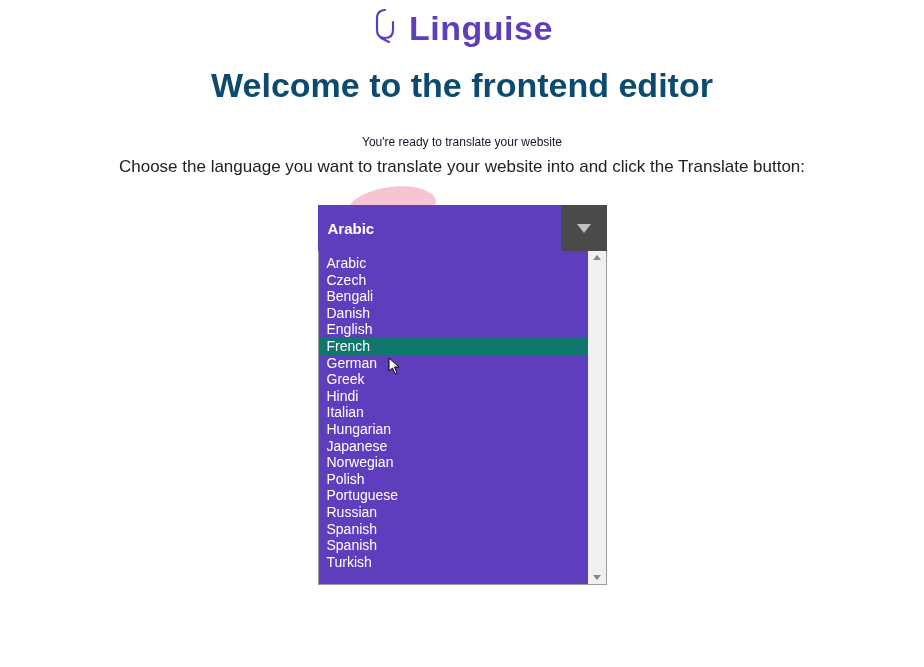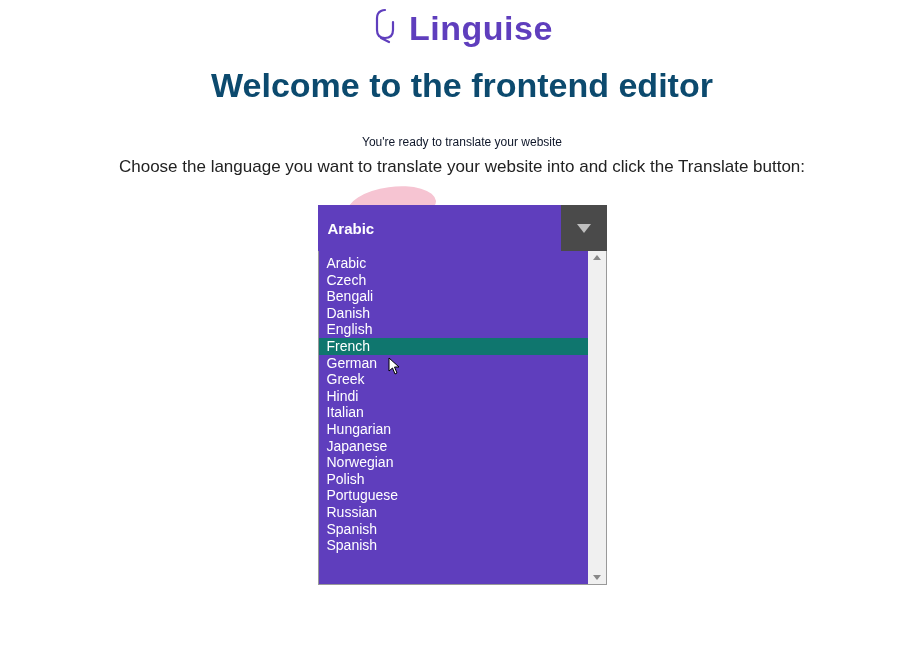--- a/index.html
+++ b/index.html
@@ -199,20 +199,21 @@
           <div class="dropdown-item">Hindi</div>
           <div class="dropdown-item">Italian</div>
           <div class="dropdown-item">Hungarian</div>
           <div class="dropdown-item">Japanese</div>
           <div class="dropdown-item">Norwegian</div>
           <div class="dropdown-item">Polish</div>
           <div class="dropdown-item">Portuguese</div>
           <div class="dropdown-item">Russian</div>
           <div class="dropdown-item">Spanish</div>
           <div class="dropdown-item">Spanish</div>
+          <div class="dropdown-item">Turkish</div>
         </div>
       <div class="scrollbar">
         <div class="scroll-arrow-up"></div>
         <div class="scroll-arrow-down"></div>
       </div>
     </div>
 
     <div class="cursor" id="cursor" style="top: 152px; left: 70px;">
       <svg viewBox="0 0 14 18">
         <path d="M1 1 L1 14 L4.5 11 L7 17 L9 16 L6.5 10 L11 10 Z" fill="#ffffff" stroke="#000000" stroke-width="1"></path>

